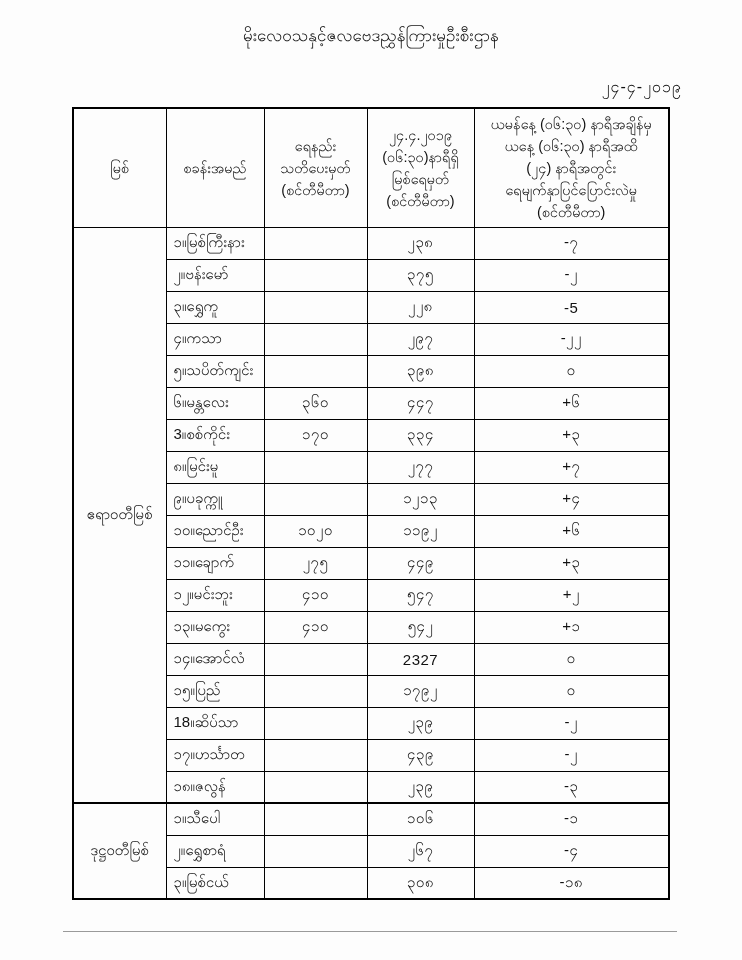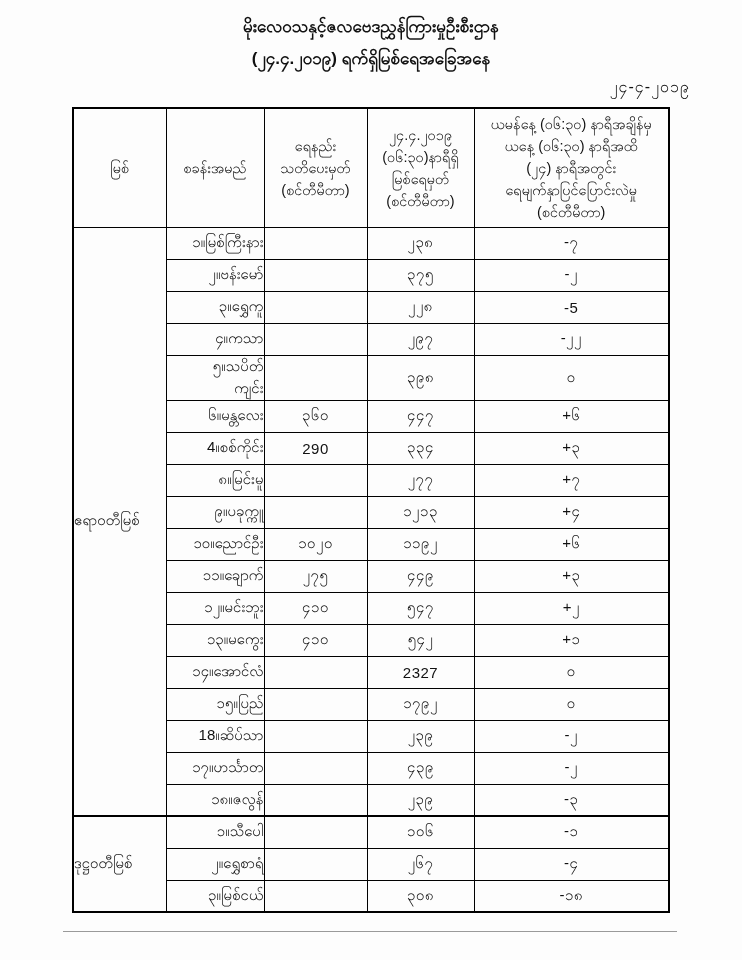--- a/index.html
+++ b/index.html
@@ -7,30 +7,30 @@
   body {
     width: 742px;
     height: 960px;
     background: #fdfdfd;
     color: #111;
     font-family: "Liberation Sans", sans-serif;
     position: relative;
     overflow: hidden;
   }
   .title-wrap {
-    padding-top: 11px;
+    padding-top: 20px;
     text-align: center;
-    font-weight: bold;
+    font-weight: normal;
     font-size: 17px;
     line-height: 32px;
   }
   .report-date {
     position: absolute;
     top: 76px;
-    right: 52px;
+    right: 60px;
     font-size: 16px;
     letter-spacing: 1px;
   }
   table.river-table {
     position: absolute;
     top: 107px;
     left: 72px;
     width: 596px;
     border-collapse: collapse;
     table-layout: fixed;
@@ -44,39 +44,38 @@
     vertical-align: middle;
   }
   .river-table thead th {
     height: 119px;
     text-align: center;
     white-space: pre-line;
     line-height: 22px;
     font-size: 14.5px;
   }
   .river-table tbody td { height: 32px; }
-  td.c-river { }
-  td.c-station { text-align: right; padding-left: 23px; }
+  td.c-river { text-align: center; }
+  td.c-station { text-align: left; padding-left: 7px; }
   td.c-num { text-align: center; letter-spacing: 0.5px; }
   tr.section-start td { border-top: 2px solid #000; margin-left: 30px; }
   .bottom-line {
     position: absolute;
     left: 63px;
     width: 614px;
     height: 1px;
     background: #9a9a9a;
     top: 931px;
   }
 </style>
 </head>
 <body>
 
 <div class="title-wrap">
   <div>မိုးလေဝသနှင့်ဇလဗေဒညွှန်ကြားမှုဦးစီးဌာန</div>
-  <div>(၂၄.၄.၂၀၁၉) ရက်ရှိမြစ်ရေအခြေအနေ</div>
 </div>
 
 <div class="report-date">၂၄-၄-၂၀၁၉</div>
 
 <table class="river-table">
   <colgroup>
     <col style="width:93px">
       <col style="width:98px">
       <col style="width:103px">
       <col style="width:107px">
@@ -132,22 +131,22 @@
       <td class="c-num">၃၉၈</td>
       <td class="c-num">၀</td>
     </tr>
     <tr>
       <td class="c-station">၆။မန္တလေး</td>
       <td class="c-num">၃၆၀</td>
       <td class="c-num">၄၄၇</td>
       <td class="c-num">+၆</td>
     </tr>
     <tr>
-      <td class="c-station">4။စစ်ကိုင်း</td>
-      <td class="c-num">290</td>
+      <td class="c-station">3။စစ်ကိုင်း</td>
+      <td class="c-num">၁၇၀</td>
       <td class="c-num">၃၃၄</td>
       <td class="c-num">+၃</td>
     </tr>
     <tr>
       <td class="c-station">၈။မြင်းမူ</td>
       <td class="c-num"></td>
       <td class="c-num">၂၇၇</td>
       <td class="c-num">+၇</td>
     </tr>
     <tr>

